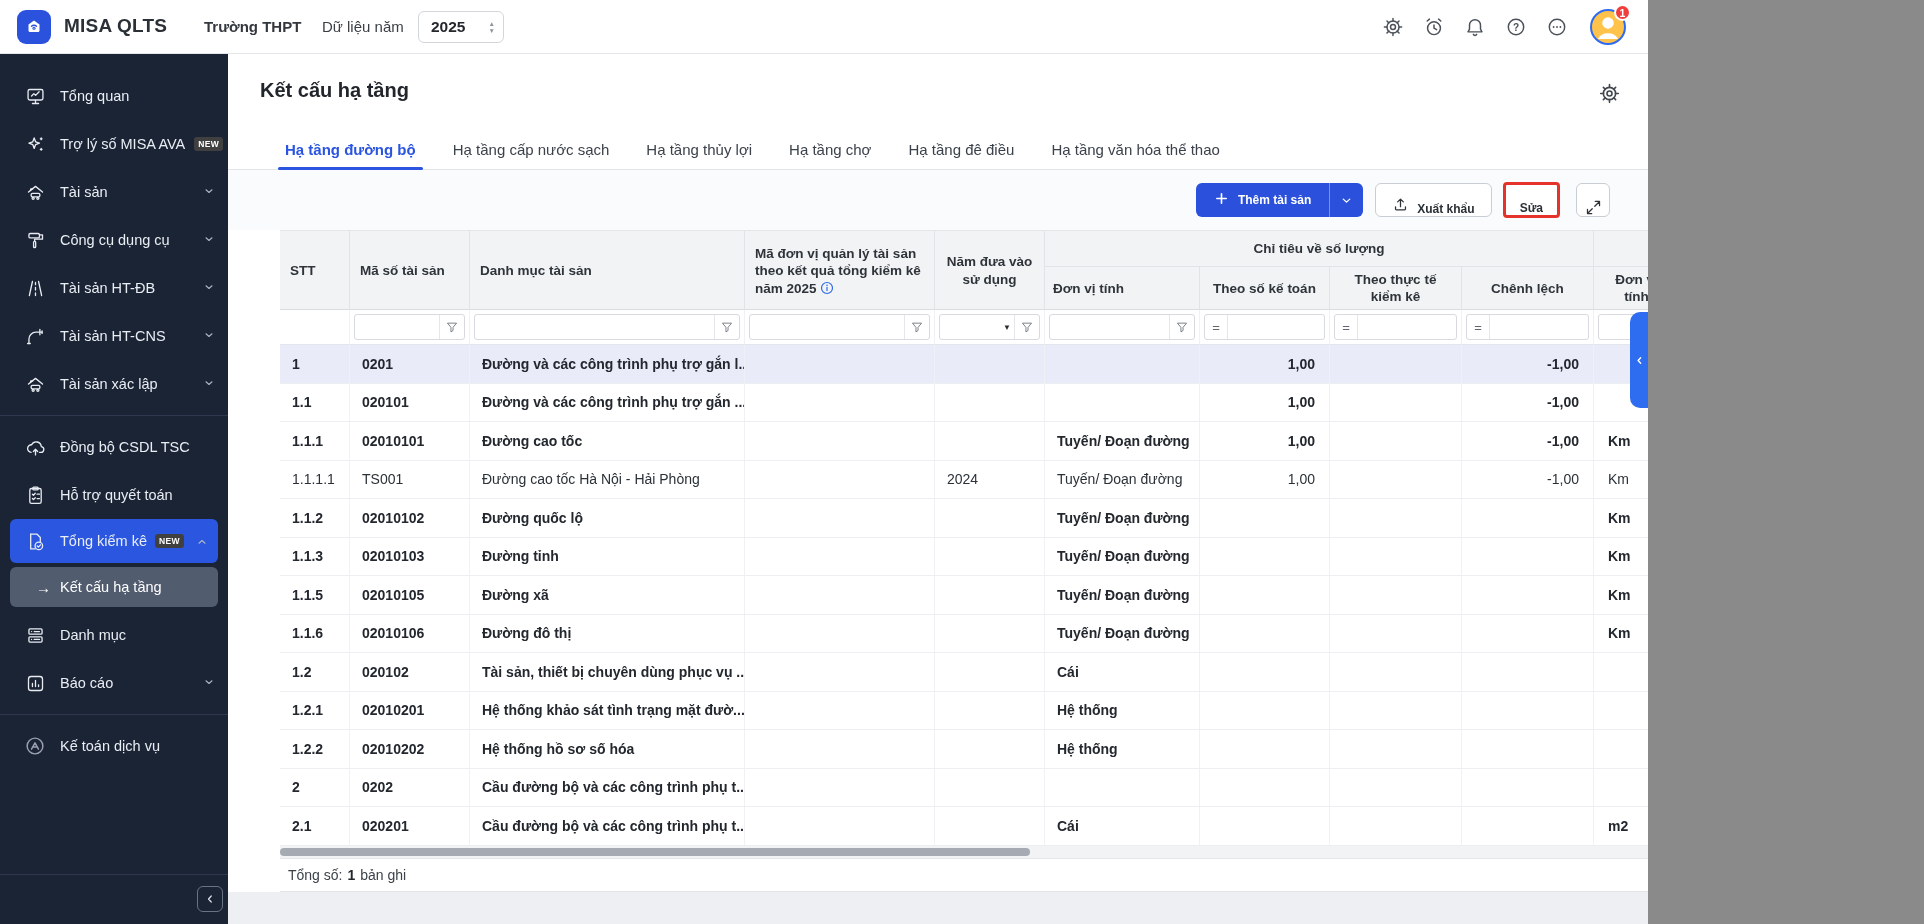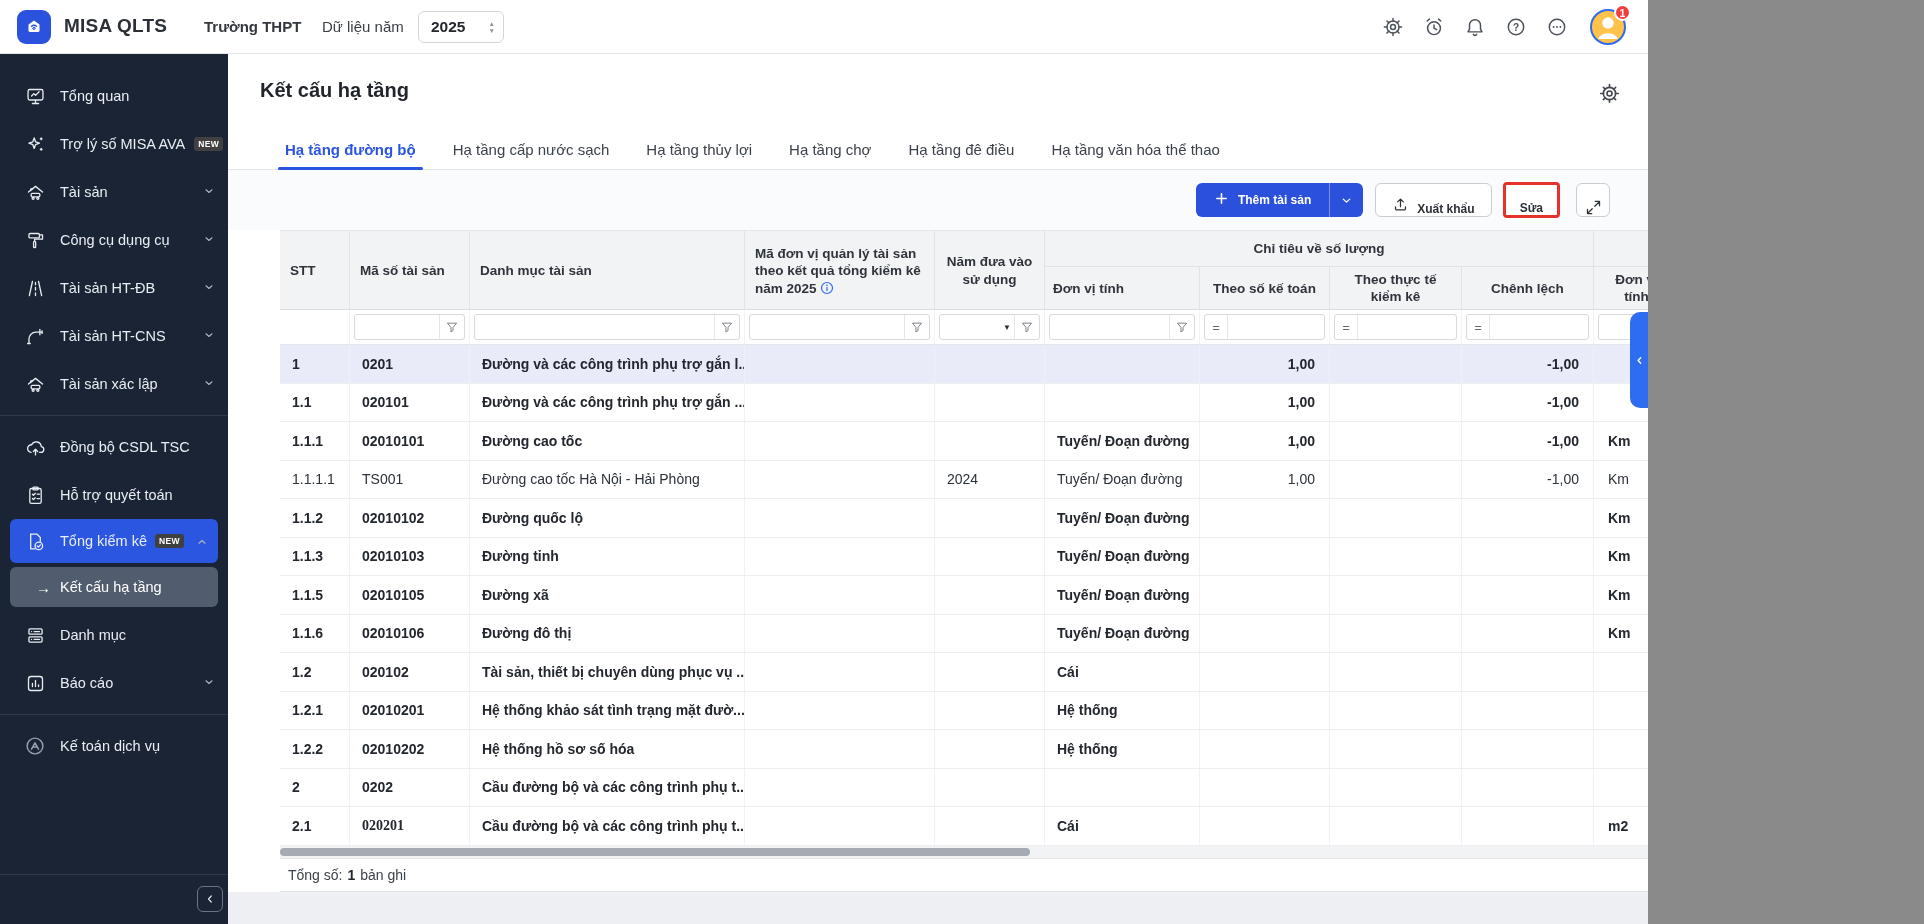--- a/index.html
+++ b/index.html
@@ -717,21 +717,21 @@
             <div class="td" style="width: 155px; flex: 0 0 155px; padding: 0px 0px 0px 12px;"></div>
             <div class="td num" style="width: 130px; flex: 0 0 130px; padding: 0px 14px 0px 0px;"></div>
             <div class="td num" style="width: 132px; flex: 0 0 132px; padding: 0px 14px 0px 0px;"></div>
             <div class="td num" style="width: 132px; flex: 0 0 132px; padding: 0px 14px 0px 0px;"></div>
             <div class="td" style="width: 86px; flex: 0 0 86px; padding: 0px 0px 0px 14px;"></div>
             <div class="td num" style="width: 130px; flex: 0 0 130px; padding: 0px 8px 0px 0px;"></div>
             <div class="td-sticky"></div>
           </div>
           <div class="tr bold">
             <div class="td" style="width: 70px; flex: 0 0 70px; padding: 0px 0px 0px 12px;">2.1</div>
-            <div class="td" style="width: 120px; flex: 0 0 120px; padding: 0px 0px 0px 12px; font-family: Liberation Serif, serif;">020201</div>
+            <div class="td" style="width: 120px; flex: 0 0 120px; padding: 0px 0px 0px 12px;">020201</div>
             <div class="td" style="width: 275px; flex: 0 0 275px; padding: 0px 0px 0px 12px;">Cầu đường bộ và các công trình phụ t...</div>
             <div class="td" style="width: 190px; flex: 0 0 190px; padding: 0px 0px 0px 10px;"></div>
             <div class="td" style="width: 110px; flex: 0 0 110px; padding: 0px 0px 0px 12px;"></div>
             <div class="td" style="width: 155px; flex: 0 0 155px; padding: 0px 0px 0px 12px;">Cái</div>
             <div class="td num" style="width: 130px; flex: 0 0 130px; padding: 0px 14px 0px 0px;"></div>
             <div class="td num" style="width: 132px; flex: 0 0 132px; padding: 0px 14px 0px 0px;"></div>
             <div class="td num" style="width: 132px; flex: 0 0 132px; padding: 0px 14px 0px 0px;"></div>
             <div class="td" style="width: 86px; flex: 0 0 86px; padding: 0px 0px 0px 14px;">m2</div>
             <div class="td num" style="width: 130px; flex: 0 0 130px; padding: 0px 8px 0px 0px;"></div>
             <div class="td-sticky"></div>

